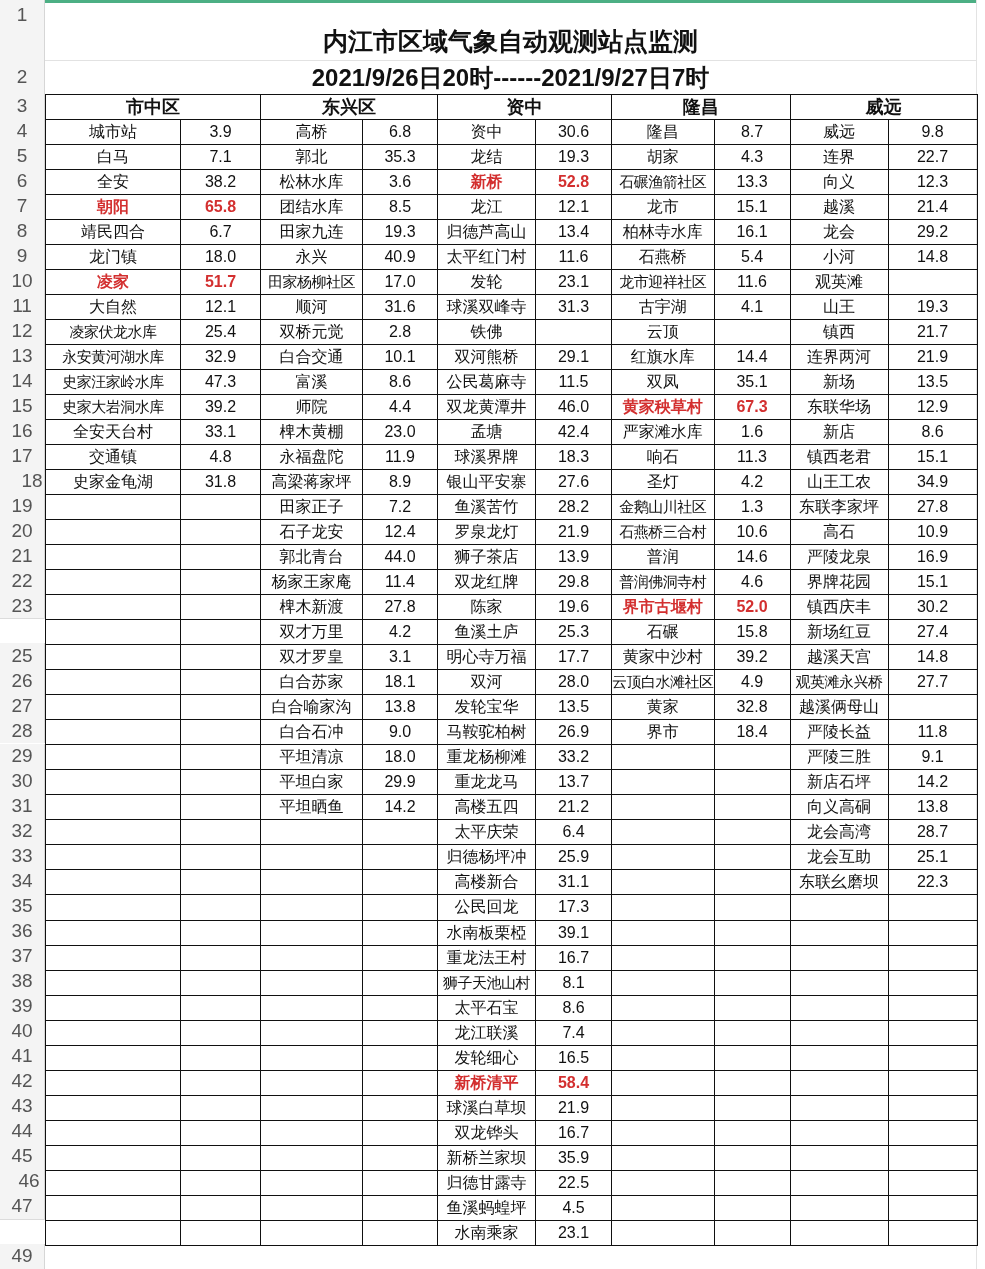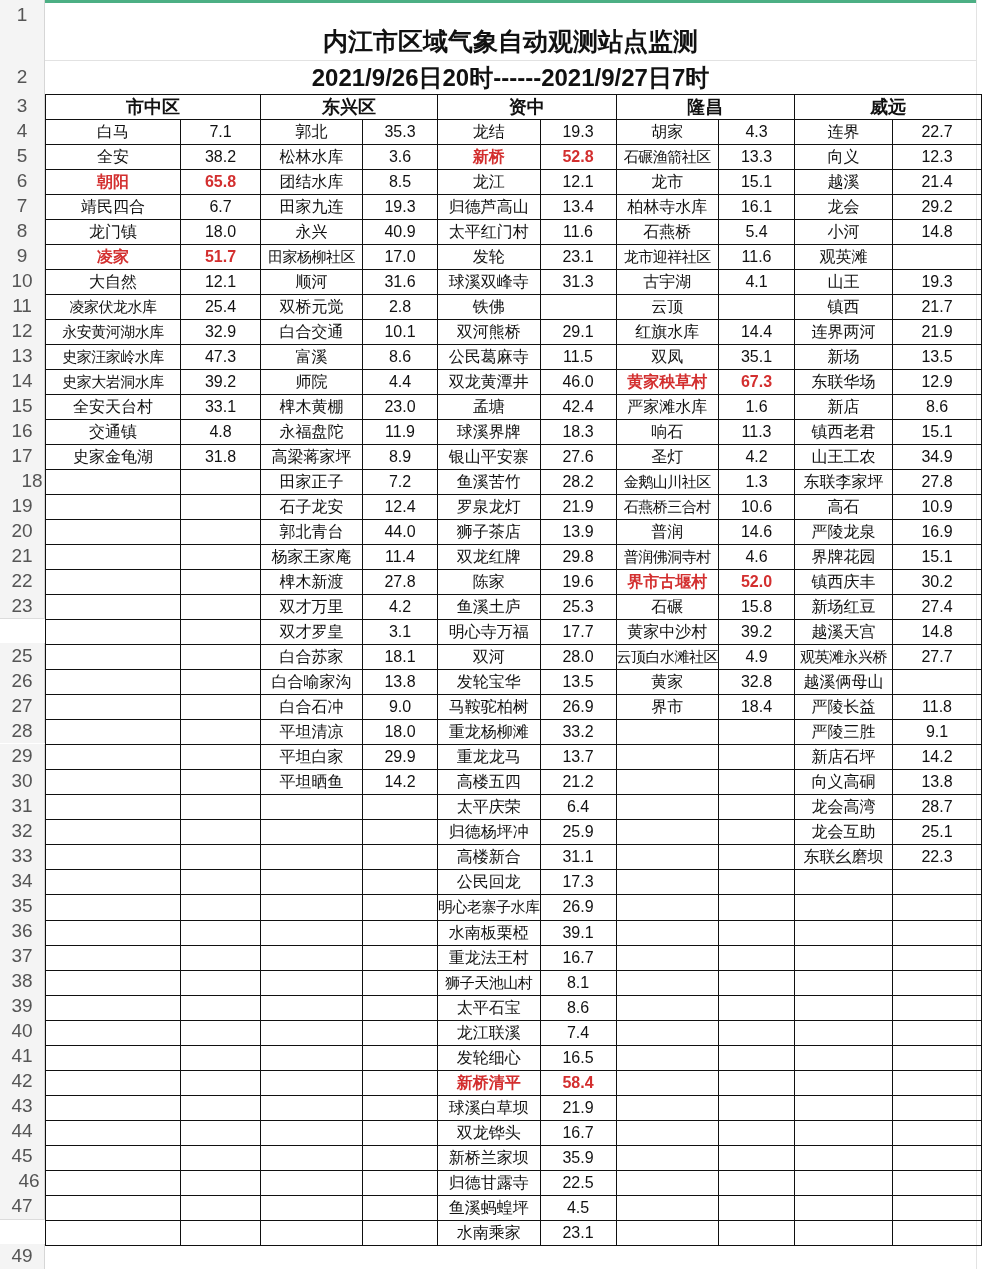--- a/index.html
+++ b/index.html
@@ -153,20 +153,32 @@
       </colgroup>
     <tbody id="tbody">
         <tr class="hdr">
           <td colspan="2">市中区</td>
           <td colspan="2">东兴区</td>
           <td colspan="2">资中</td>
           <td colspan="2">隆昌</td>
           <td colspan="2">威远</td>
         </tr>
         <tr style="height: 25.02px;">
+          <td class="name">城市站</td>
+          <td class="val">3.9</td>
+          <td class="name">高桥</td>
+          <td class="val">6.8</td>
+          <td class="name">资中</td>
+          <td class="val">30.6</td>
+          <td class="name">隆昌</td>
+          <td class="val">8.7</td>
+          <td class="name">威远</td>
+          <td class="val">9.8</td>
+        </tr>
+        <tr style="height: 25.02px;">
           <td class="name">白马</td>
           <td class="val">7.1</td>
           <td class="name">郭北</td>
           <td class="val">35.3</td>
           <td class="name">龙结</td>
           <td class="val">19.3</td>
           <td class="name">胡家</td>
           <td class="val">4.3</td>
           <td class="name">连界</td>
           <td class="val">22.7</td>
@@ -529,32 +541,20 @@
           <td class="name"></td>
           <td class="val"></td>
           <td class="name"></td>
           <td class="val"></td>
         </tr>
         <tr style="height: 25.02px;">
           <td class="name"></td>
           <td class="val"></td>
           <td class="name"></td>
           <td class="val"></td>
-          <td class="name" style="font-size: 15px; letter-spacing: -0.5px;">明心老寨子水库</td>
-          <td class="val">26.9</td>
-          <td class="name"></td>
-          <td class="val"></td>
-          <td class="name"></td>
-          <td class="val"></td>
-        </tr>
-        <tr style="height: 25.02px;">
-          <td class="name"></td>
-          <td class="val"></td>
-          <td class="name"></td>
-          <td class="val"></td>
           <td class="name">水南板栗椏</td>
           <td class="val">39.1</td>
           <td class="name"></td>
           <td class="val"></td>
           <td class="name"></td>
           <td class="val"></td>
         </tr>
         <tr style="height: 25.02px;">
           <td class="name"></td>
           <td class="val"></td>

